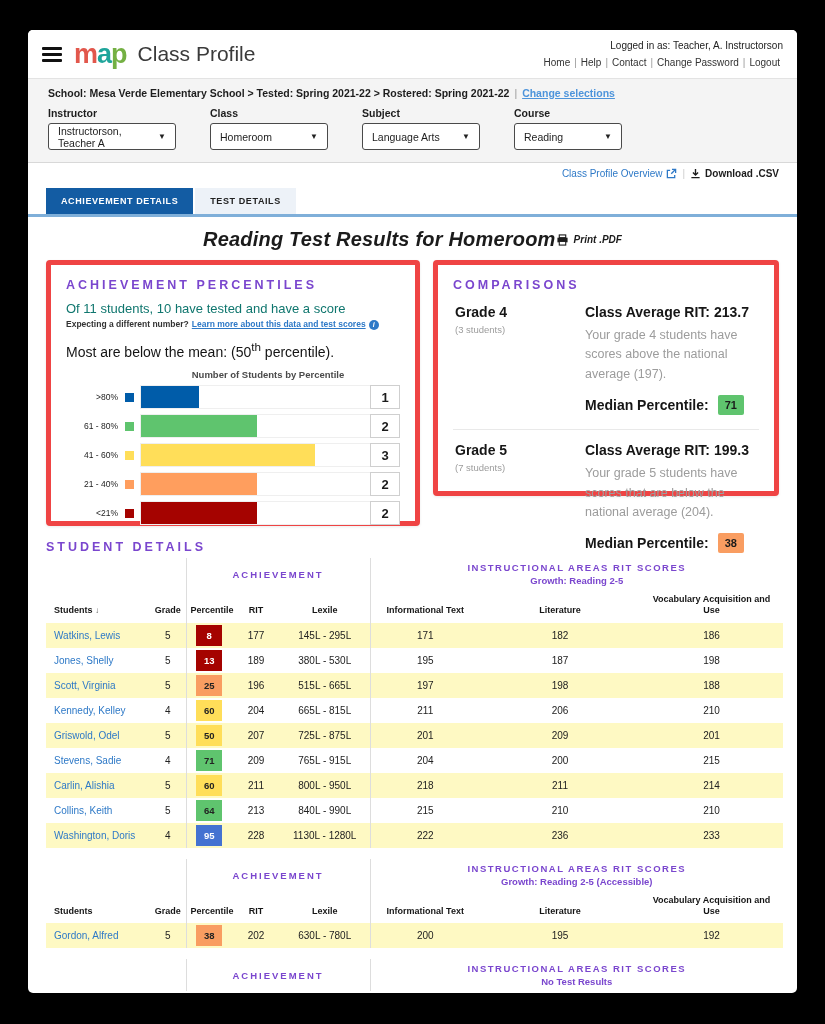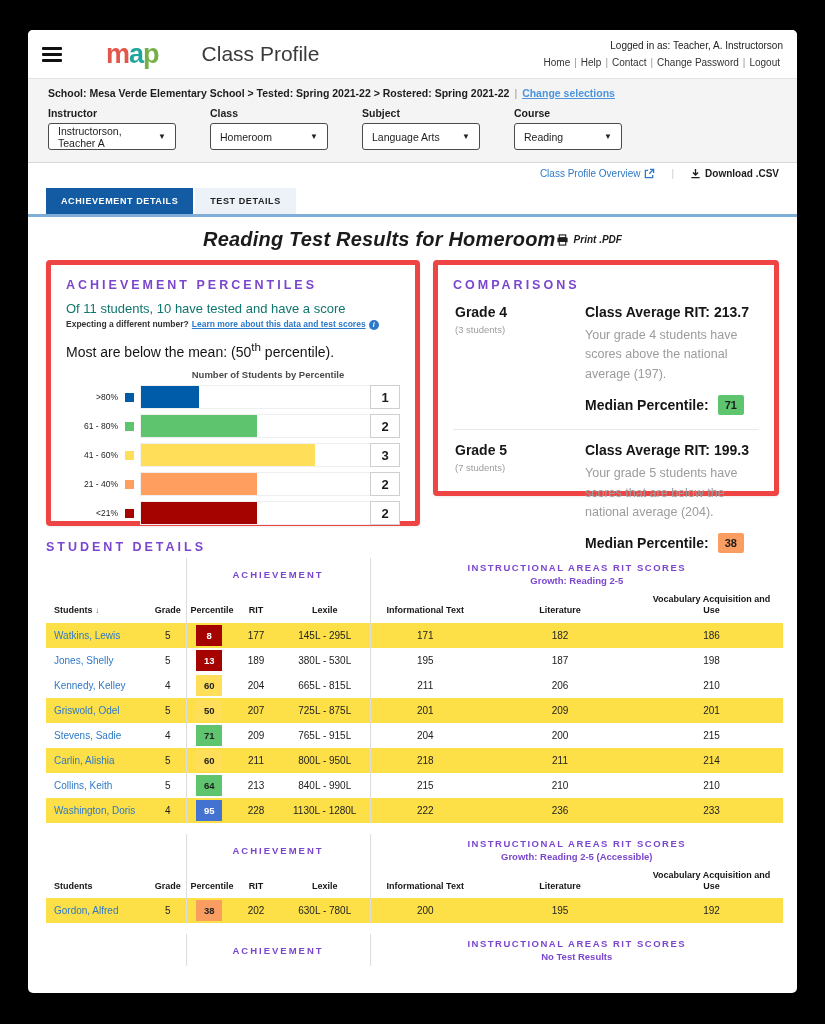--- a/index.html
+++ b/index.html
@@ -8,21 +8,21 @@
     width:825px; height:1024px; background:#000;
     font-family:"Liberation Sans", sans-serif; overflow:hidden;
   }
   .stage { position:relative; width:825px; height:1024px; background:#000; border-radius:14px; }
   .card {
     position:absolute; left:28px; top:30px; width:769px; height:963px;
     background:#fff; border-radius:5px; overflow:hidden;
   }
 
   
-  .topbar { display:flex; align-items:center; height:48px; padding:16px 14px; background:#fff;gap:32px; }
+  .topbar { display:flex; align-items:center; height:48px; padding:16px 14px; background:#fff; }
   .hamburger { width:20px; display:flex; flex-direction:column; gap:3px; cursor:pointer; flex:none; }
   .hamburger span { display:block; height:3px; background:#111; border-radius:1px; }
   .logo { margin-left:12px; font-size:27px; font-weight:800; letter-spacing:-1px; line-height:1; }
   .logo .l1 { color:#E2574C; } .logo .l2 { color:#1FA59B; } .logo .l3 { color:#74B043; }
   .app-title { font-size:21px; color:#3a3a3a; margin-left:11px; }
   .account { margin-left:auto; text-align:right; font-size:10px; color:#222; }
   .account .row2 { margin-top:6px; }
   .navlink { color:#333; cursor:pointer; padding:0 3px; }
   .pipe { color:#999; padding:0 1px; }
 
@@ -35,21 +35,21 @@
   .fgroup { margin-right:34px; }
   .flabel { font-size:10.5px; font-weight:bold; color:#1d1d1d; margin-bottom:4px; }
   .fselect { display:flex; justify-content:space-between; align-items:center; background:#fff;
              border:1px solid #4a4a4a; border-radius:3px; height:27px; padding:0 9px;
              font-size:10.5px; color:#1d1d1d; cursor:pointer; }
   .w1{width:128px}.w2{width:118px}.w3{width:118px}.w4{width:108px}
   .caret { font-size:8px; color:#222; margin-left:8px; }
 
   
   .tabsrow { position:relative; padding-top:13px; }
-  .toolbar-links { position:absolute; top:5px; right:18px; display:flex; align-items:center; gap:16px; font-size:10px; }
+  .toolbar-links { position:absolute; top:5px; right:18px; display:flex; align-items:center; gap:5px; font-size:10px; }
   .ovlink { color:#2E79C7; display:inline-flex; align-items:center; gap:4px; cursor:pointer; }
   .dl { color:#1c1c1c; font-weight:bold; display:inline-flex; align-items:center; gap:4px; cursor:pointer; }
   .tl-sep { color:#ccc; }
   .tabs { display:flex; border-bottom:3px solid #7FAFD9; padding-left:18px; margin-top:12px; }
   .tab { border:none; padding:8px 15px; font-size:9px; font-weight:bold; letter-spacing:0.6px;
          cursor:pointer; font-family:inherit; }
   .tab.active { background:#135CA3; color:#fff; }
   .tab.inactive { background:#EDF2F8; color:#222; margin-left:2px; }
 
   
@@ -100,21 +100,21 @@
   table.stu + table.stu { margin-top:11px; }
   .grp-ach { font-size:9.5px; font-weight:bold; letter-spacing:2px; color:#7A46CE; text-align:center; padding:6px 0 5px; }
   .grp-ia  { text-align:center; padding:4px 0 4px; }
   .ia-main { font-size:9.5px; font-weight:bold; letter-spacing:1.5px; color:#7A46CE; }
   .ia-sub  { font-size:9.5px; font-weight:600; color:#7A46CE; margin-top:2px; }
   .head-row th { font-size:9px; font-weight:bold; color:#161616; padding:4px 4px 6px; vertical-align:bottom; text-align:center; line-height:1.25; }
   .head-row th.c-name { text-align:left; padding-left:8px; }
   .bl { border-left:1px solid #DDDDDD; }
   .data-row { height:25px; }
   .data-row td { font-size:10px; color:#222; text-align:center; padding:0 4px; }
-  .data-row.alt td { background:#fde047; }
+  .data-row.alt td { background:#fef9c3; }
   .data-row td.c-name { text-align:left; padding-left:8px; }
   .stu-link { color:#2E79C7; cursor:pointer; text-decoration:none; }
   .badge { display:inline-flex; align-items:center; justify-content:center; width:26px; height:21px;
            font-size:9.5px; font-weight:bold; }
   .sort { font-size:8px; color:#555; cursor:pointer; }
   .icon svg { display:block; }
 </style>
 </head>
 <body>
 
@@ -355,20 +355,30 @@
             <tr class="data-row">
               <td class="c-name"><a class="stu-link">Jones, Shelly</a></td>
               <td>5</td>
               <td class="bl"><span class="badge" style="background:#A50300;color:#FFFFFF">13</span></td>
               <td>189</td>
               <td>380L - 530L</td>
               <td class="bl">195</td>
               <td>187</td>
               <td>198</td>
             </tr>
+            <tr class="data-row alt">
+              <td class="c-name"><a class="stu-link">Scott, Virginia</a></td>
+              <td>5</td>
+              <td class="bl"><span class="badge" style="background:#F99D61;color:#222222">25</span></td>
+              <td>196</td>
+              <td>515L - 665L</td>
+              <td class="bl">197</td>
+              <td>198</td>
+              <td>188</td>
+            </tr>
             <tr class="data-row">
               <td class="c-name"><a class="stu-link">Kennedy, Kelley</a></td>
               <td>4</td>
               <td class="bl"><span class="badge" style="background:#FFDE59;color:#222222">60</span></td>
               <td>204</td>
               <td>665L - 815L</td>
               <td class="bl">211</td>
               <td>206</td>
               <td>210</td>
             </tr>

